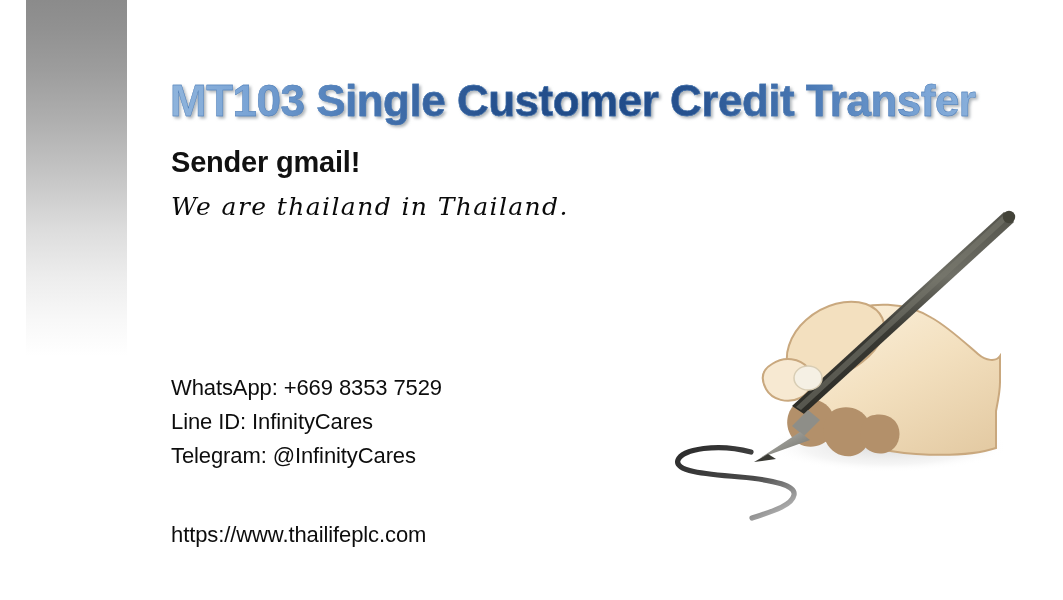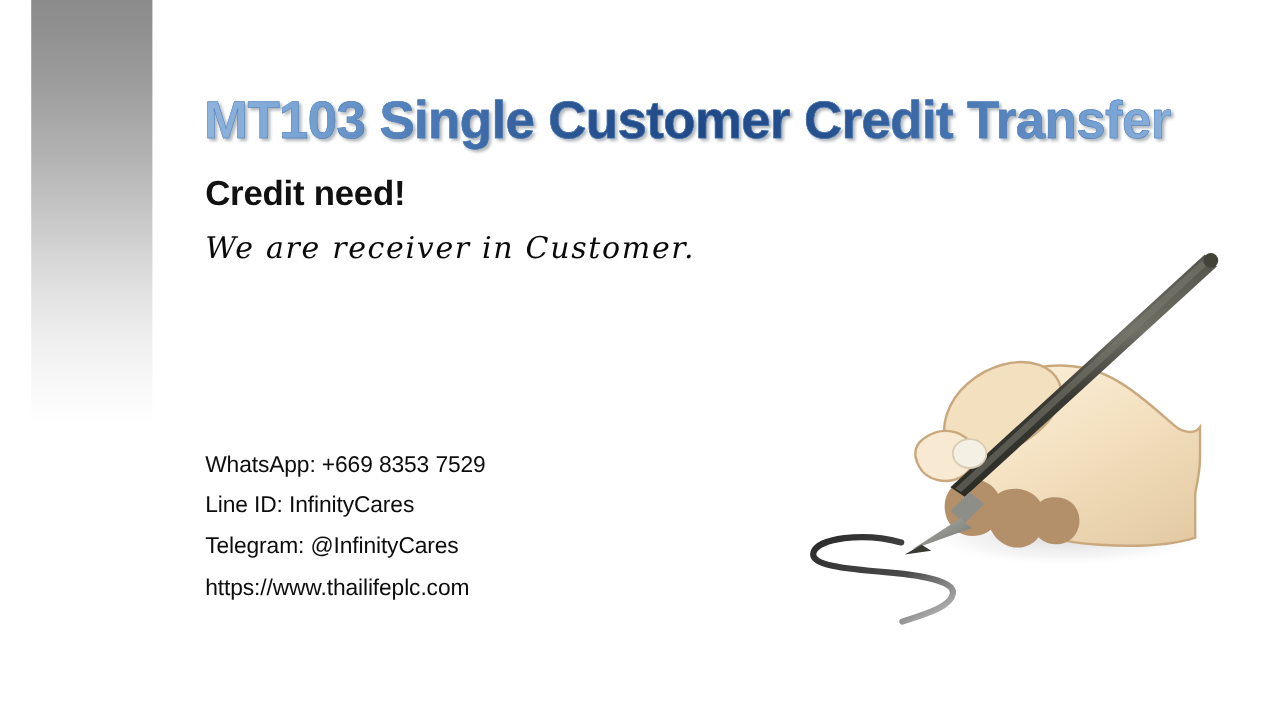--- a/index.html
+++ b/index.html
@@ -88,53 +88,53 @@
     color: #0a0a0a;
     letter-spacing: 1.4px;
     white-space: nowrap;
   }
 
   
   .contacts {
     position: absolute;
     left: 171px;
     top: 371px;
-    font-size: 19px;
+    font-size: 22px;
     color: #0d0d0d;
     letter-spacing: -0.1px;
   }
   .contacts .c-line {
     height: 34px;
     line-height: 34px;
     white-space: nowrap;
   }
-  .contacts .c-line.loose { height: 36px; line-height: 36px; }
+  .contacts .c-line.loose { height: 36px; line-height: 36px; margin-top: 44px; }
 
   
   .art {
     position: absolute;
     left: 648px;
     top: 196px;
     width: 400px;
     height: 330px;
   }
   .art svg { display: block; width: 100%; height: 100%; }
 </style>
 </head>
 <body>
 
 <div id="slide">
 
   <div class="side-bar"></div>
 
   <div class="title">MT103 Single Customer Credit Transfer</div>
 
-  <div class="headline">Credit need!</div>
-
-  <div class="script-line">We are receiver in Customer.</div>
+  <div class="headline">Sender gmail!</div>
+
+  <div class="script-line">We are thailand in Thailand.</div>
 
   <div class="contacts">
     <div class="c-line">WhatsApp: +669 8353 7529</div>
     <div class="c-line">Line ID: InfinityCares</div>
     <div class="c-line">Telegram: @InfinityCares</div>
     <div class="c-line loose">https://www.thailifeplc.com</div>
   </div>
 
   <div class="art">
     <svg viewBox="0 0 400 330" xmlns="http://www.w3.org/2000/svg">

